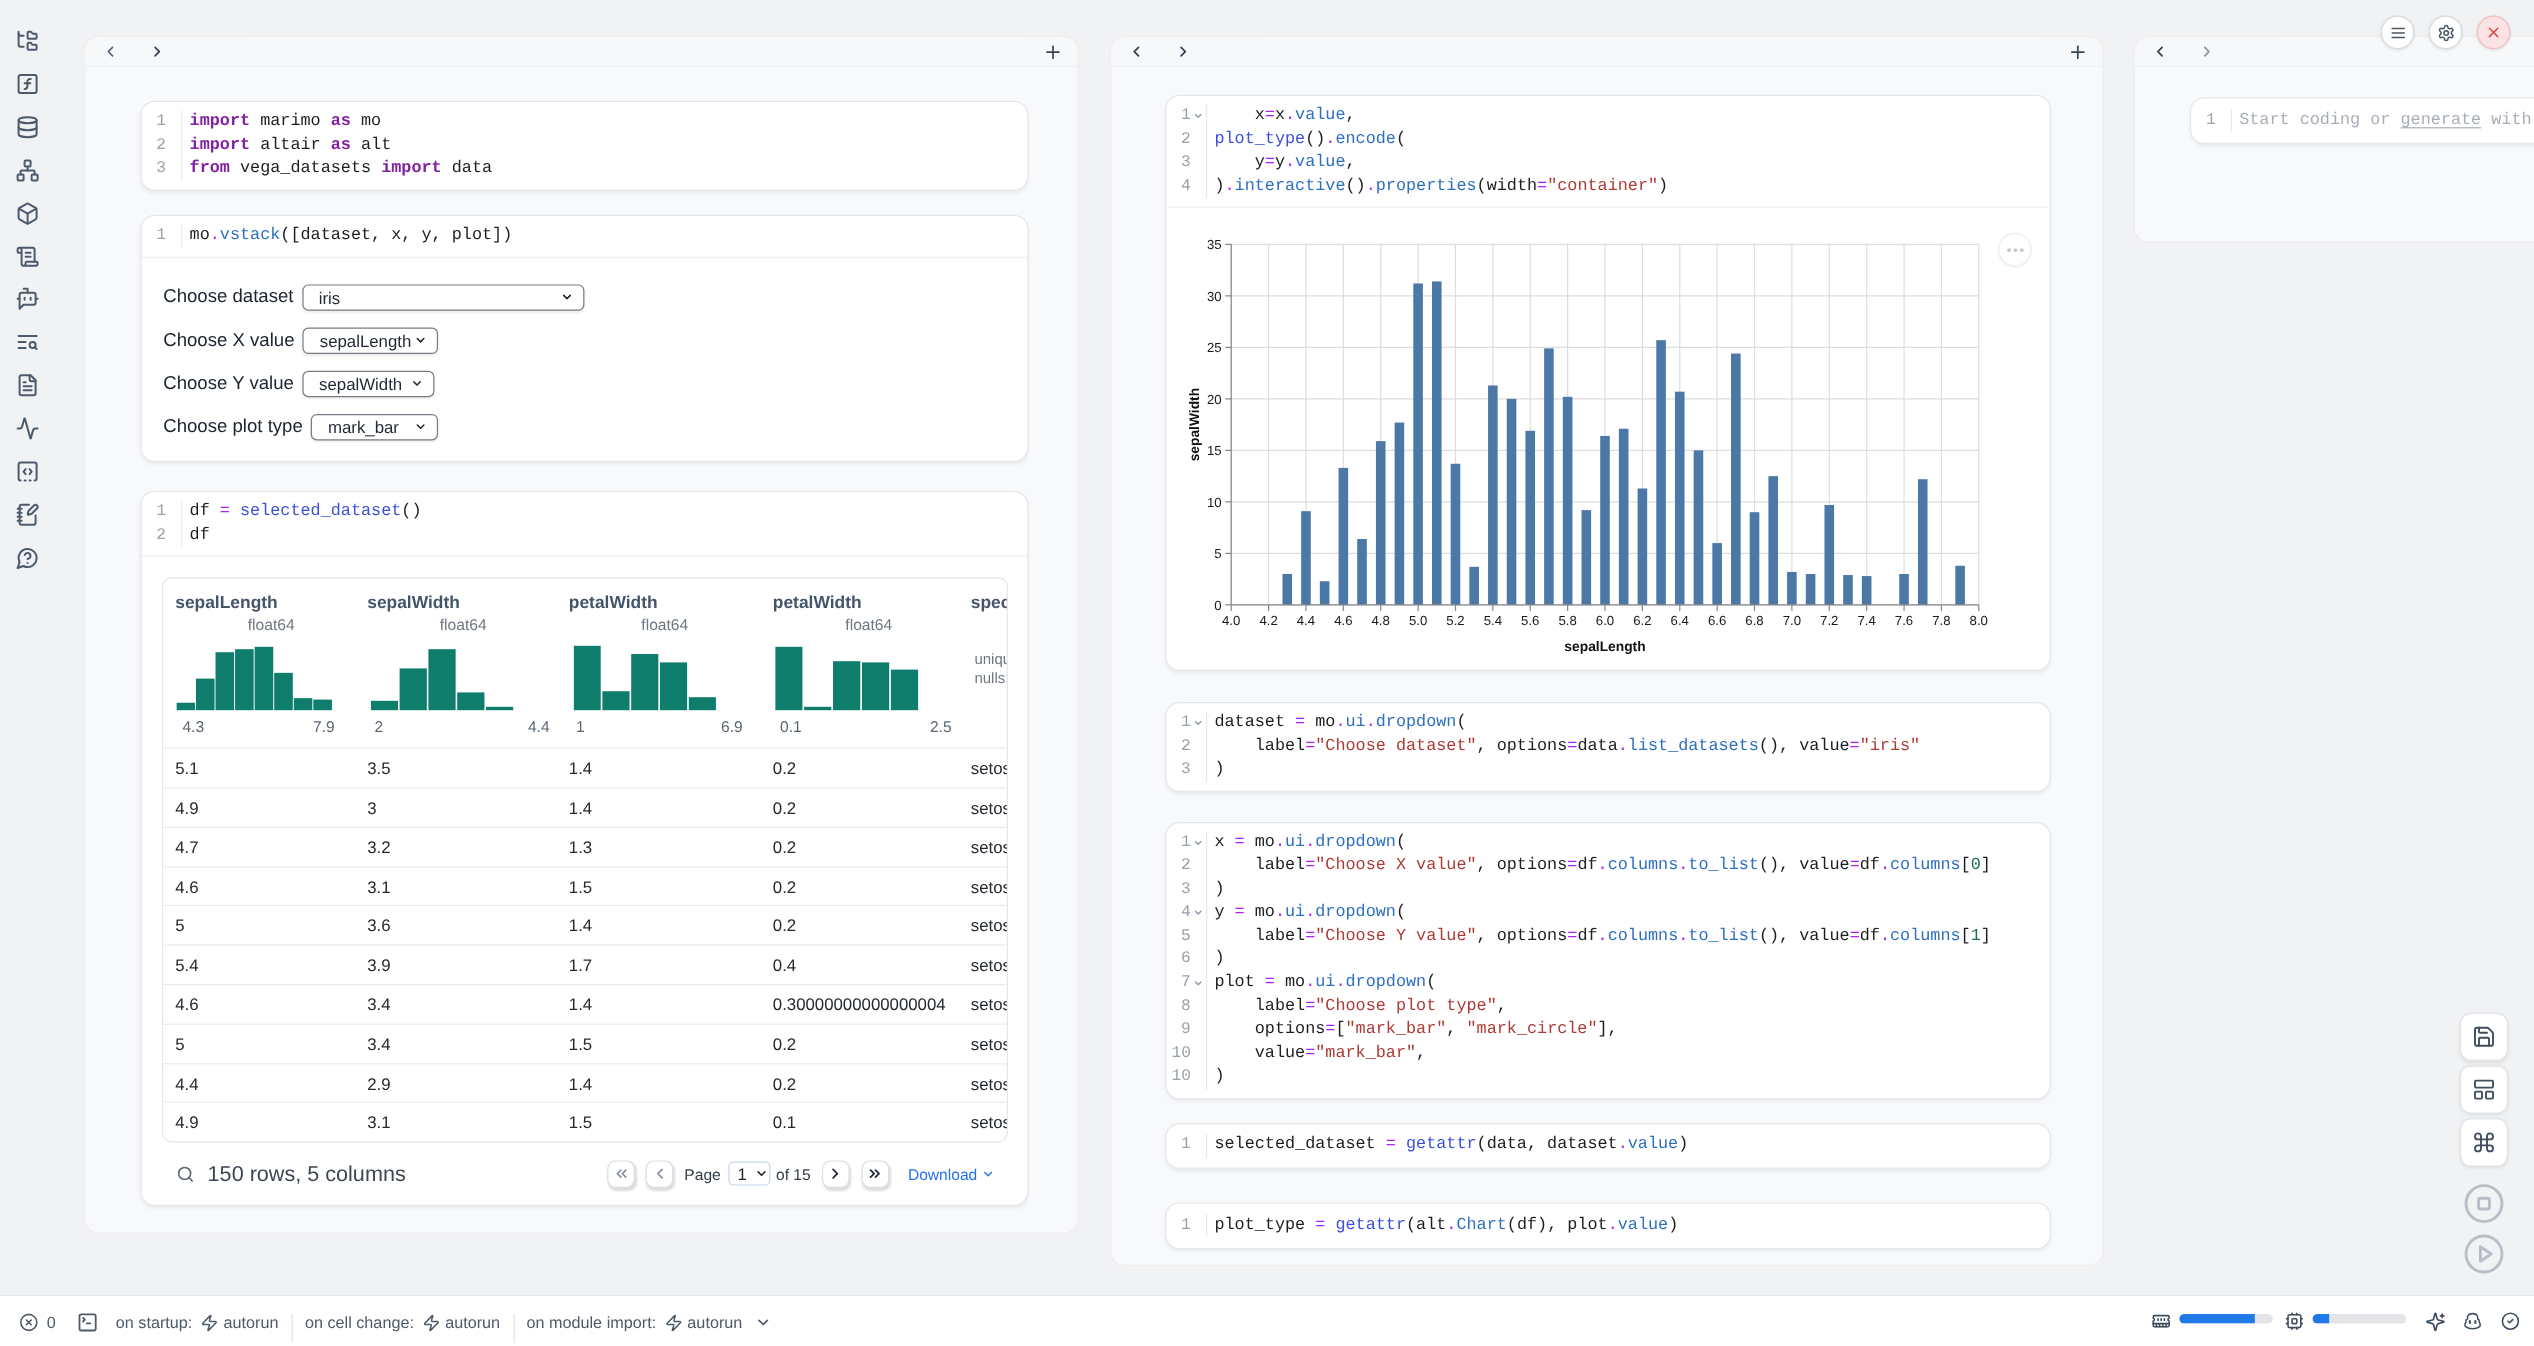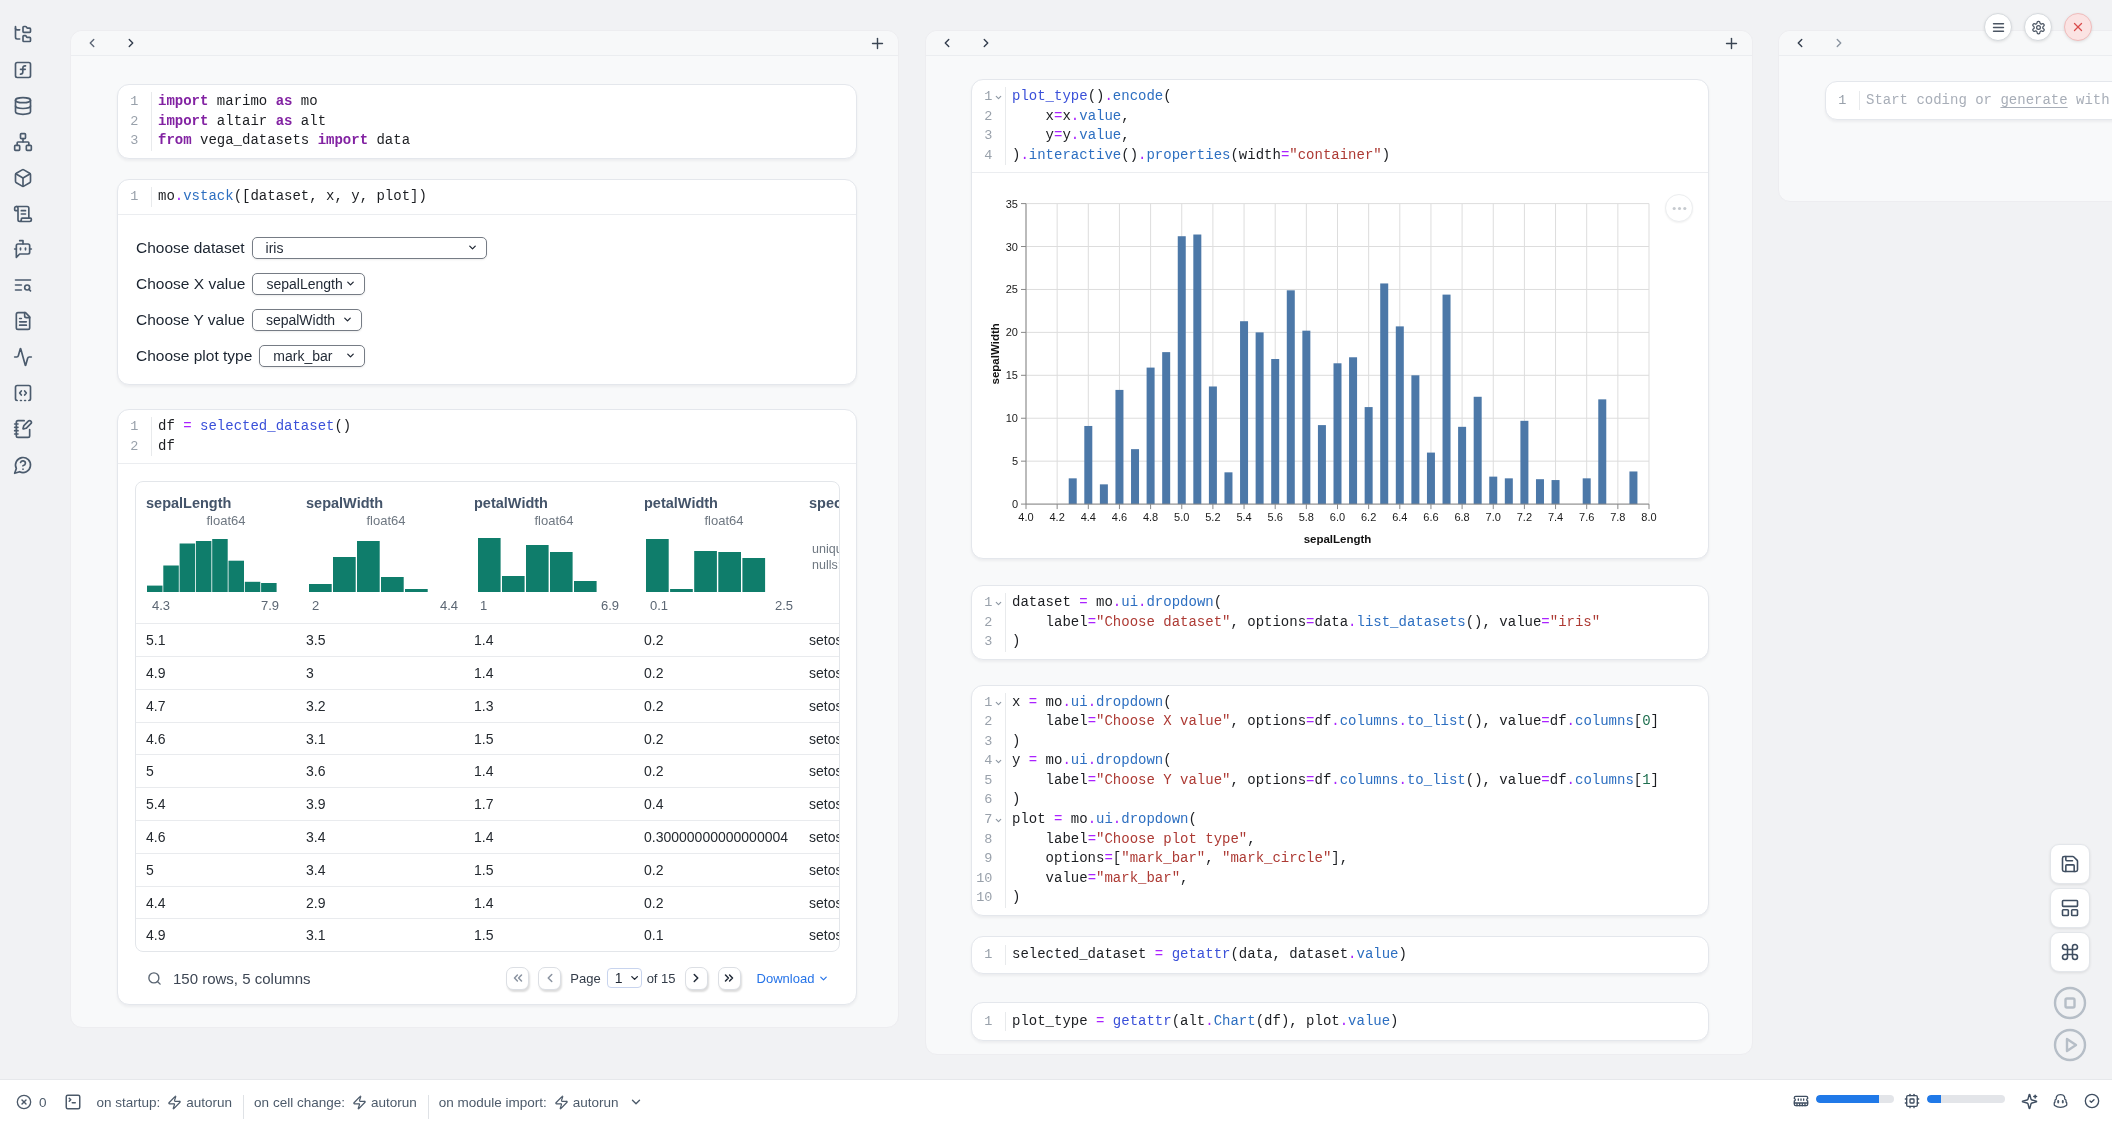--- a/index.html
+++ b/index.html
@@ -49,21 +49,21 @@
 .thc { position:absolute; top:0; width:170px; padding:13px 0 0 10px; }
 .hname { font-size:14.5px; font-weight:bold; color:#44546a; }
 .htyp { font-size:13px; color:#6e7781; margin-top:2px;text-align:center; }
 .hh { margin-top:10px; }
 .hlab { display:flex; justify-content:space-between; font-size:13px; color:#5b6673; margin-top:6px; }
 .huniq { font-size:12.5px; color:#6e7781; margin-top:14px; margin-left:3px; line-height:15.5px; }
 .tr { position:relative; height:32.8px; border-bottom:1px solid #e9ebee; }
 .tr:last-child { border-bottom:none; }
 .td { position:absolute; top:0; line-height:32.8px; padding-left:10px; font-size:14px; color:#24292f; }
 .tfoot { height:52px; display:flex; align-items:center; width:705px; }
-.rowsinfo { font-size:15px; color:#3d4654; margin-left:11px; }
+.rowsinfo { font-size:18px; color:#3d4654; margin-left:11px; }
 .pgwrap { margin-left:auto; display:flex; align-items:center; }
 .pgb { width:23px; height:23px; border:1px solid #dcdfe4; border-radius:7px; background:#fff;
   box-shadow:1px 2px 2px rgba(0,0,0,.14); display:inline-flex; align-items:center; justify-content:center; }
 .pgtxt { font-size:13px; color:#333c49; }
 .pgsel { height:20px; width:35px; border:1px solid #c8d4ee; border-radius:4px; background:#fff; display:inline-flex;
   align-items:center; padding:0 0 0 7px; font-size:14px; color:#1f2733; margin-left:6px; }
 .dl { font-size:13px; color:#2573e8; margin-left:16px; margin-right:11px; display:inline-flex; align-items:center; }
 .sidebar { position:absolute; left:0; top:0; width:47px; height:1080px; }
 .sic { position:absolute; left:13px; }
 .tr-btns { position:absolute; top:13px; right:20px; display:flex; gap:12px; }
@@ -493,22 +493,22 @@
           <div class="gl">
             <span class="num">3</span>
             <span class="fz"></span>
           </div>
           <div class="gl">
             <span class="num">4</span>
             <span class="fz"></span>
           </div>
         </div>
         <div class="src">
+          <div class="cl">    x<i class="o">=</i>x<i class="o">.</i><i class="f">value</i>,</div>
           <div class="cl"><i class="g">plot_type</i>()<i class="o">.</i><i class="f">encode</i>(</div>
-          <div class="cl">    x<i class="o">=</i>x<i class="o">.</i><i class="f">value</i>,</div>
           <div class="cl">    y<i class="o">=</i>y<i class="o">.</i><i class="f">value</i>,</div>
           <div class="cl">)<i class="o">.</i><i class="f">interactive</i>()<i class="o">.</i><i class="f">properties</i>(width<i class="o">=</i><i class="s">"container"</i>)</div>
         </div>
       </div>
       <div class="chartout">
         <svg width="726" height="382" style="display:block">
           <line x1="49.0" y1="26.6" x2="49.0" y2="327.1" stroke="#ddd" stroke-width="1"></line>
           <line x1="80.15" y1="26.6" x2="80.15" y2="327.1" stroke="#ddd" stroke-width="1"></line>
           <line x1="111.3" y1="26.6" x2="111.3" y2="327.1" stroke="#ddd" stroke-width="1"></line>
           <line x1="142.45" y1="26.6" x2="142.45" y2="327.1" stroke="#ddd" stroke-width="1"></line>

